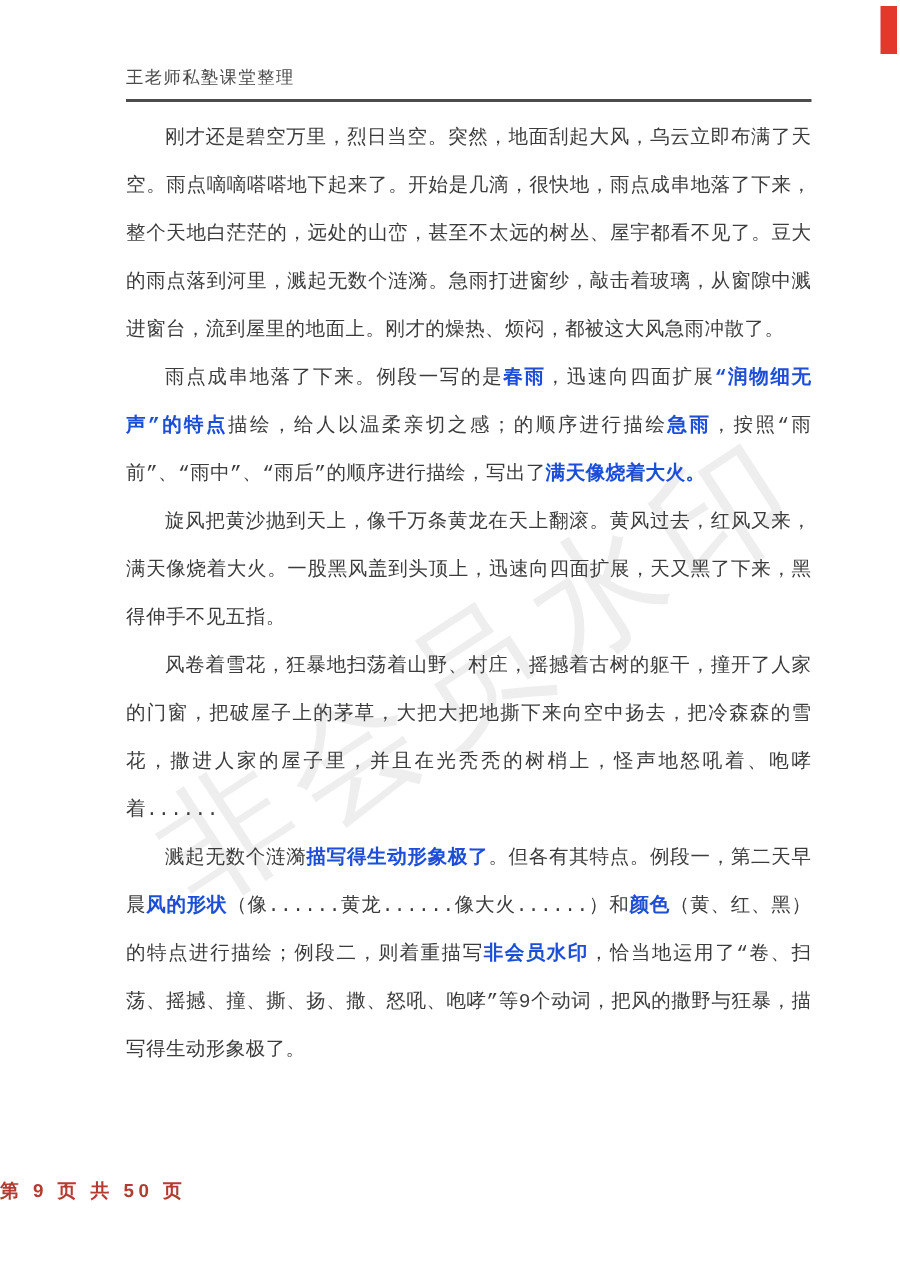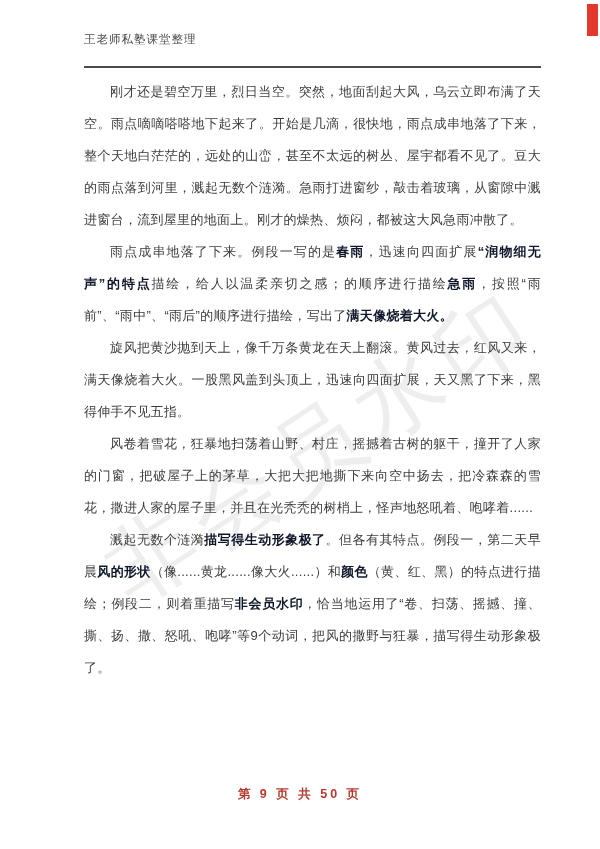--- a/index.html
+++ b/index.html
@@ -21,21 +21,21 @@
     color: rgba(70, 70, 70, 0.09);
     transform: rotate(-33deg);
     transform-origin: center center;
     white-space: nowrap;
     pointer-events: none;
     user-select: none;
   }
   .header {
     position: absolute;
     left: 84px;
-    top: 32px;
+    top: 44px;
     font-size: 11.5px;
     color: #4a4a4a;
     letter-spacing: 1px;
   }
   .rule {
     position: absolute;
     left: 84px;
     top: 66px;
     width: 457px;
     height: 1.5px;
@@ -48,28 +48,29 @@
     width: 457px;
     font-size: 13px;
     line-height: 32px;
     color: #3c3c3c;
     text-align: justify;
     letter-spacing: 0.3px;
   }
   .doc-body p {
     margin: 0;
     text-indent: 2em;
+    font-family: Liberation Mono, monospace;
   }
-  .doc-body .bold { font-weight: bold; color: #0f172a; }
+  .doc-body .bold { font-weight: bold; color: #1d4ed8; }
   .footer {
     position: absolute;
     left: 0;
     top: 786px;
     width: 100%;
-    text-align: center;
+    text-align: left;
     font-size: 12.5px;
     font-weight: bold;
     letter-spacing: 3px;
   }
   .marker {
     position: absolute;
     left: 587px;
     top: 4px;
     width: 11px;
     height: 32px;

